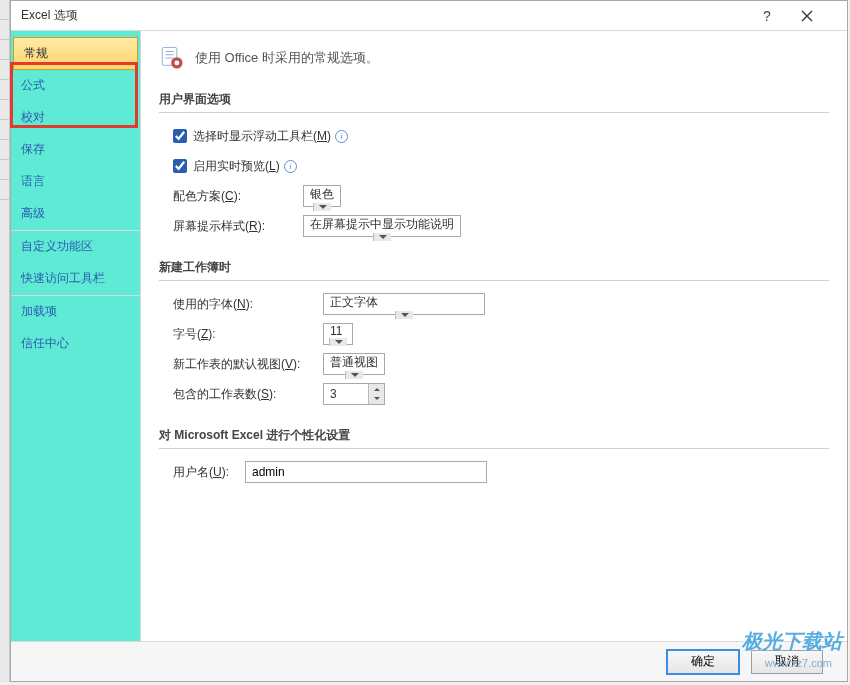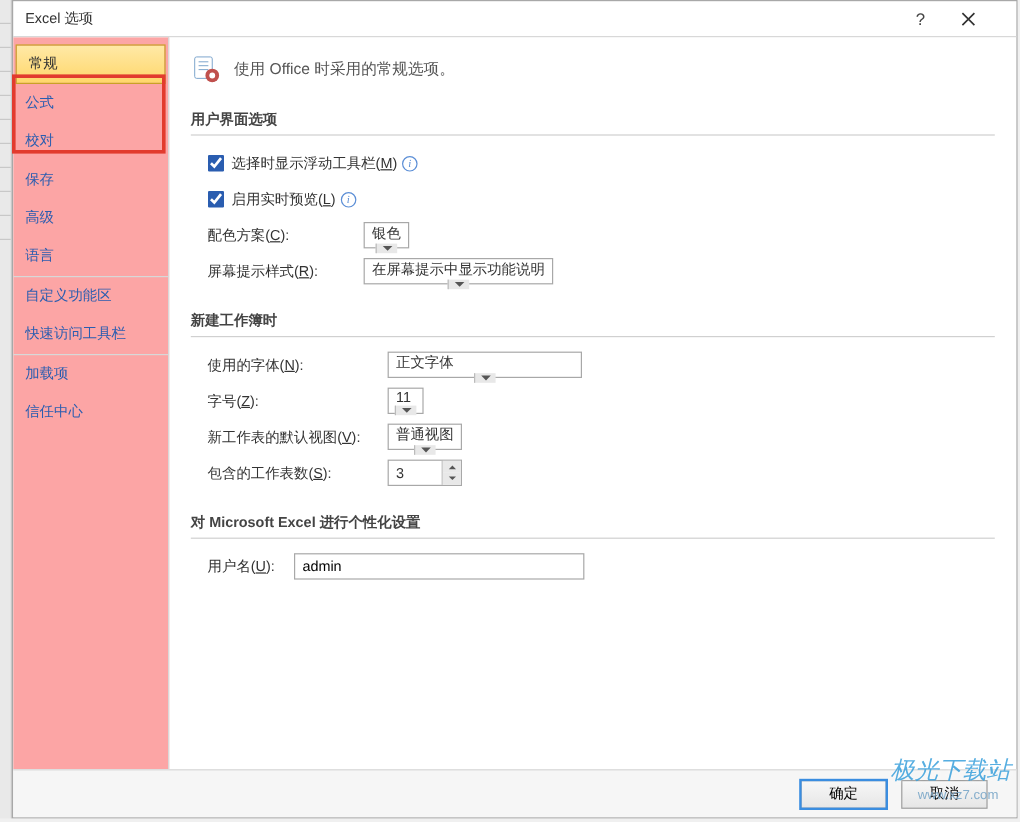--- a/index.html
+++ b/index.html
@@ -37,21 +37,21 @@
 }
 .body {
   flex: 1;
   display: flex;
   overflow: hidden;
 }
 .sidebar {
   width: 130px;
   border-right: 1px solid #d8d8d8;
   padding-top: 6px;
-  background: #fca5a5;
+  background: #5eead4;
 }
 .nav-item {
   padding: 7px 10px;
   font-size: 12px;
   border-bottom: 1px solid transparent;
   cursor: default;
   color: #2a5db0;
 }
 .nav-item.selected {
   background: linear-gradient(#ffe9a6,#ffd76b);
@@ -123,21 +123,21 @@
 .btn.primary{ outline:2px solid #3a8de0; outline-offset:-1px;}
 .red-box{
   position:absolute; border:3px solid #e23b2e;
   left:10px; top:62px; width:128px; height:66px;
   pointer-events:none; z-index:10;
 }
 .left-strip{position:absolute;left:0;top:0;width:10px;height:682px;background:#e9e9e9;border-right:1px solid #c8c8c8;}
 .left-strip div{border-bottom:1px solid #c8c8c8;height:20px;}
 .watermark{
   position:absolute; right:8px; bottom:30px;
-  font-size:20px; font-style:italic; font-weight:normal;
+  font-size:20px; font-style:italic; font-weight:bold;
   color:#39a0dc; opacity:.85; pointer-events:none;
   text-shadow:0 0 4px rgba(255,255,255,.6);
 }
 .watermark-sub{
   position:absolute; right:18px; bottom:16px;
   font-size:11px; color:#7aa7c8; opacity:.9; pointer-events:none;
 }
 u.mn{text-decoration:underline;}
 </style>
 </head>
@@ -166,22 +166,22 @@
         </svg>
     </div>
   </div>
 
   <div class="body">
     <div class="sidebar">
       <div class="nav-item selected">常规</div>
       <div class="nav-item">公式</div>
       <div class="nav-item">校对</div>
       <div class="nav-item">保存</div>
+      <div class="nav-item">语言</div>
       <div class="nav-item">高级</div>
-      <div class="nav-item">语言</div>
       <div class="nav-item sep">自定义功能区</div>
       <div class="nav-item">快速访问工具栏</div>
       <div class="nav-item sep">加载项</div>
       <div class="nav-item">信任中心</div>
     </div>
 
     <div class="content">
       <div class="hdr-row">
         <svg class="hdr-icon" viewBox="0 0 32 32">
           <rect x="4" y="3" width="18" height="22" rx="2" fill="#fff" stroke="#7aa3cc"></rect>

